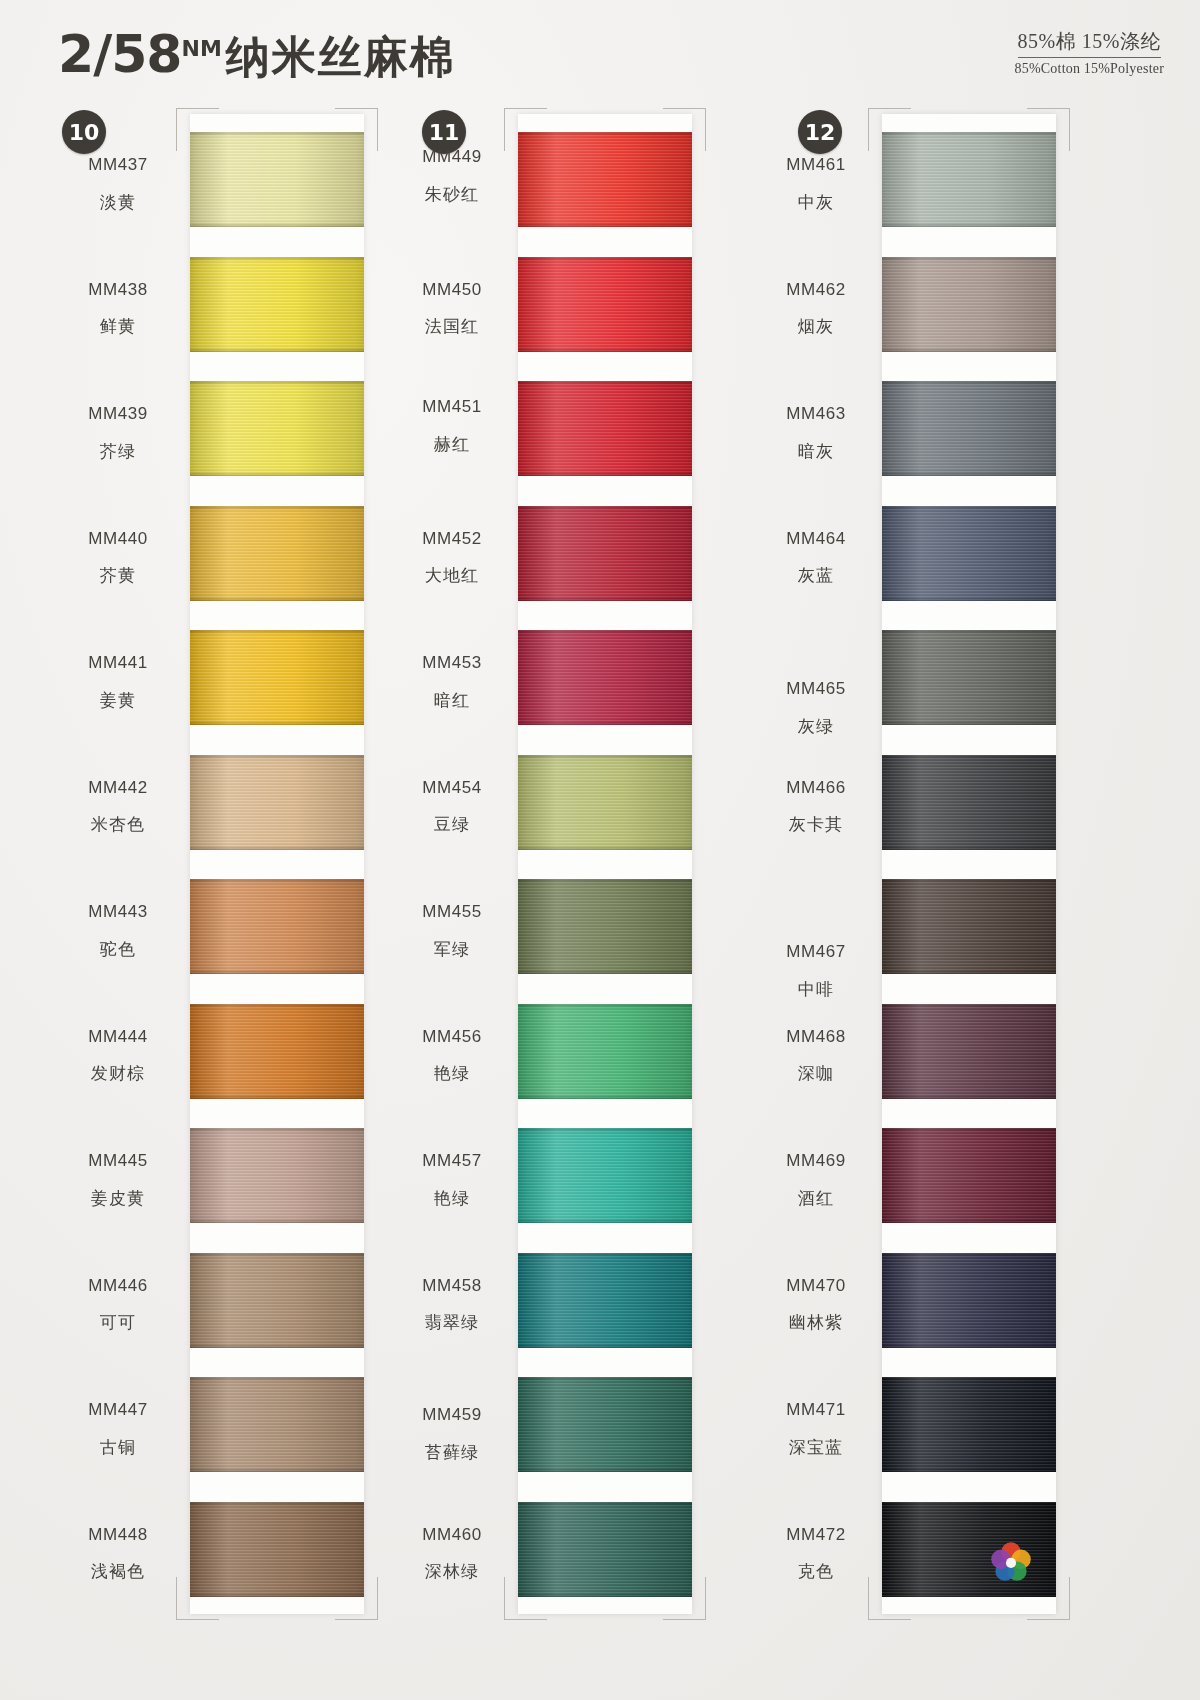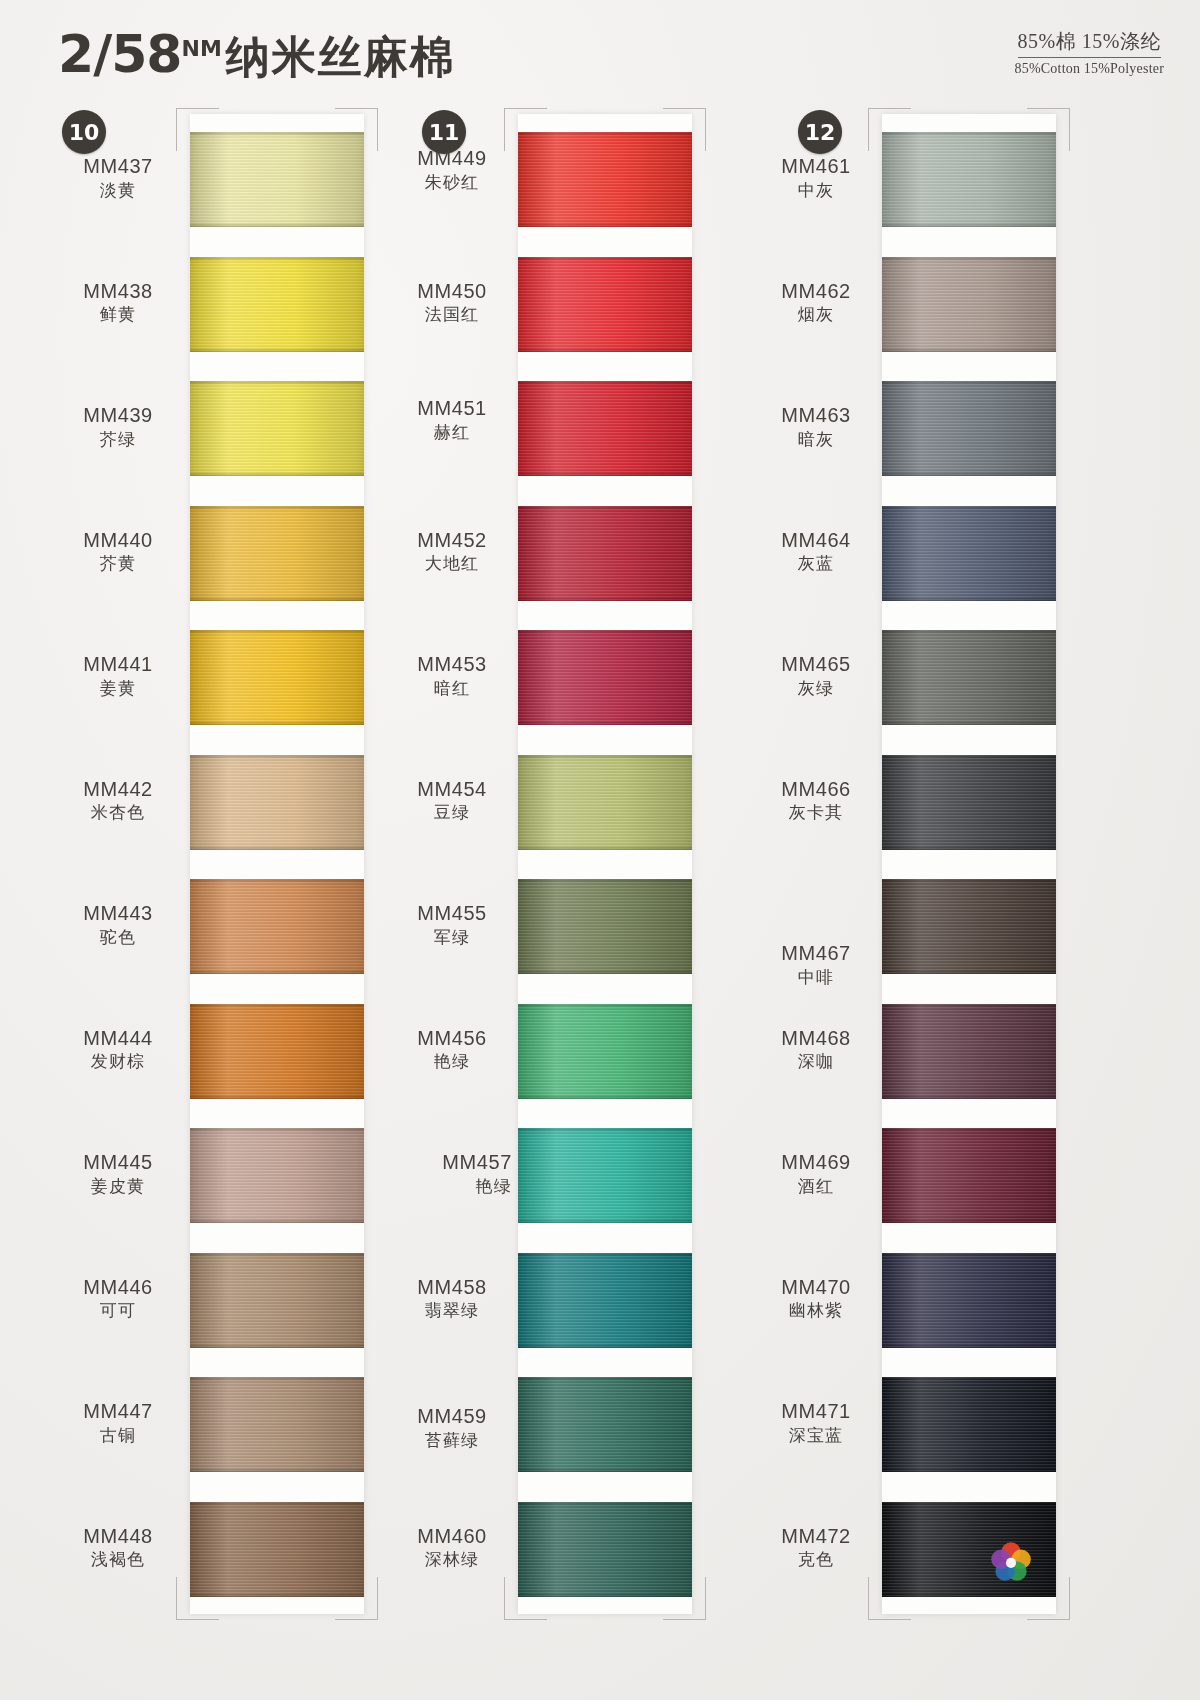--- a/index.html
+++ b/index.html
@@ -73,22 +73,22 @@
 
   
   .labels{position:absolute;top:14px;width:120px;height:1500px;}
   .lab-1{left:18px;}
   .lab-2{left:-8px;}
   .lab-3{left:-4px;}
   .lab{
     position:absolute;width:120px;text-align:center;
     color:#46423e;line-height:1.28;
   }
-  .lab .code{font-size:20px;letter-spacing:0.6px;white-space:nowrap;}
-  .lab .name{font-size:17px;letter-spacing:1.2px;white-space:nowrap;}
+  .lab .code{font-size:17px;letter-spacing:0.6px;white-space:nowrap;}
+  .lab .name{font-size:17px;letter-spacing:1.2px;white-space:nowrap;margin-top:16px;}
 
   
   .swatch{
     position:absolute;left:0;width:174px;
     box-shadow:inset 0 0 10px rgba(0,0,0,.10);
   }
   .swatch .threads{
     position:absolute;inset:0;
     background-image:repeating-linear-gradient(
       to bottom,
@@ -369,21 +369,21 @@
         <div class="name">豆绿</div>
       </div>
       <div class="lab" style="top: 787px;">
         <div class="code">MM455</div>
         <div class="name">军绿</div>
       </div>
       <div class="lab" style="top: 911.5px;">
         <div class="code">MM456</div>
         <div class="name">艳绿</div>
       </div>
-      <div class="lab" style="top: 1036px; text-align: right;">
+      <div class="lab" style="top: 1036px;">
         <div class="code">MM457</div>
         <div class="name">艳绿</div>
       </div>
       <div class="lab" style="top: 1160.5px;">
         <div class="code">MM458</div>
         <div class="name">翡翠绿</div>
       </div>
       <div class="lab" style="top: 1290px;">
         <div class="code">MM459</div>
         <div class="name">苔藓绿</div>
@@ -493,21 +493,21 @@
         <div class="name">烟灰</div>
       </div>
       <div class="lab" style="top: 289px;">
         <div class="code">MM463</div>
         <div class="name">暗灰</div>
       </div>
       <div class="lab" style="top: 413.5px;">
         <div class="code">MM464</div>
         <div class="name">灰蓝</div>
       </div>
-      <div class="lab" style="top: 538px;">
+      <div class="lab" style="top: 564px;">
         <div class="code">MM465</div>
         <div class="name">灰绿</div>
       </div>
       <div class="lab" style="top: 662.5px;">
         <div class="code">MM466</div>
         <div class="name">灰卡其</div>
       </div>
       <div class="lab" style="top: 827px;">
         <div class="code">MM467</div>
         <div class="name">中啡</div>

